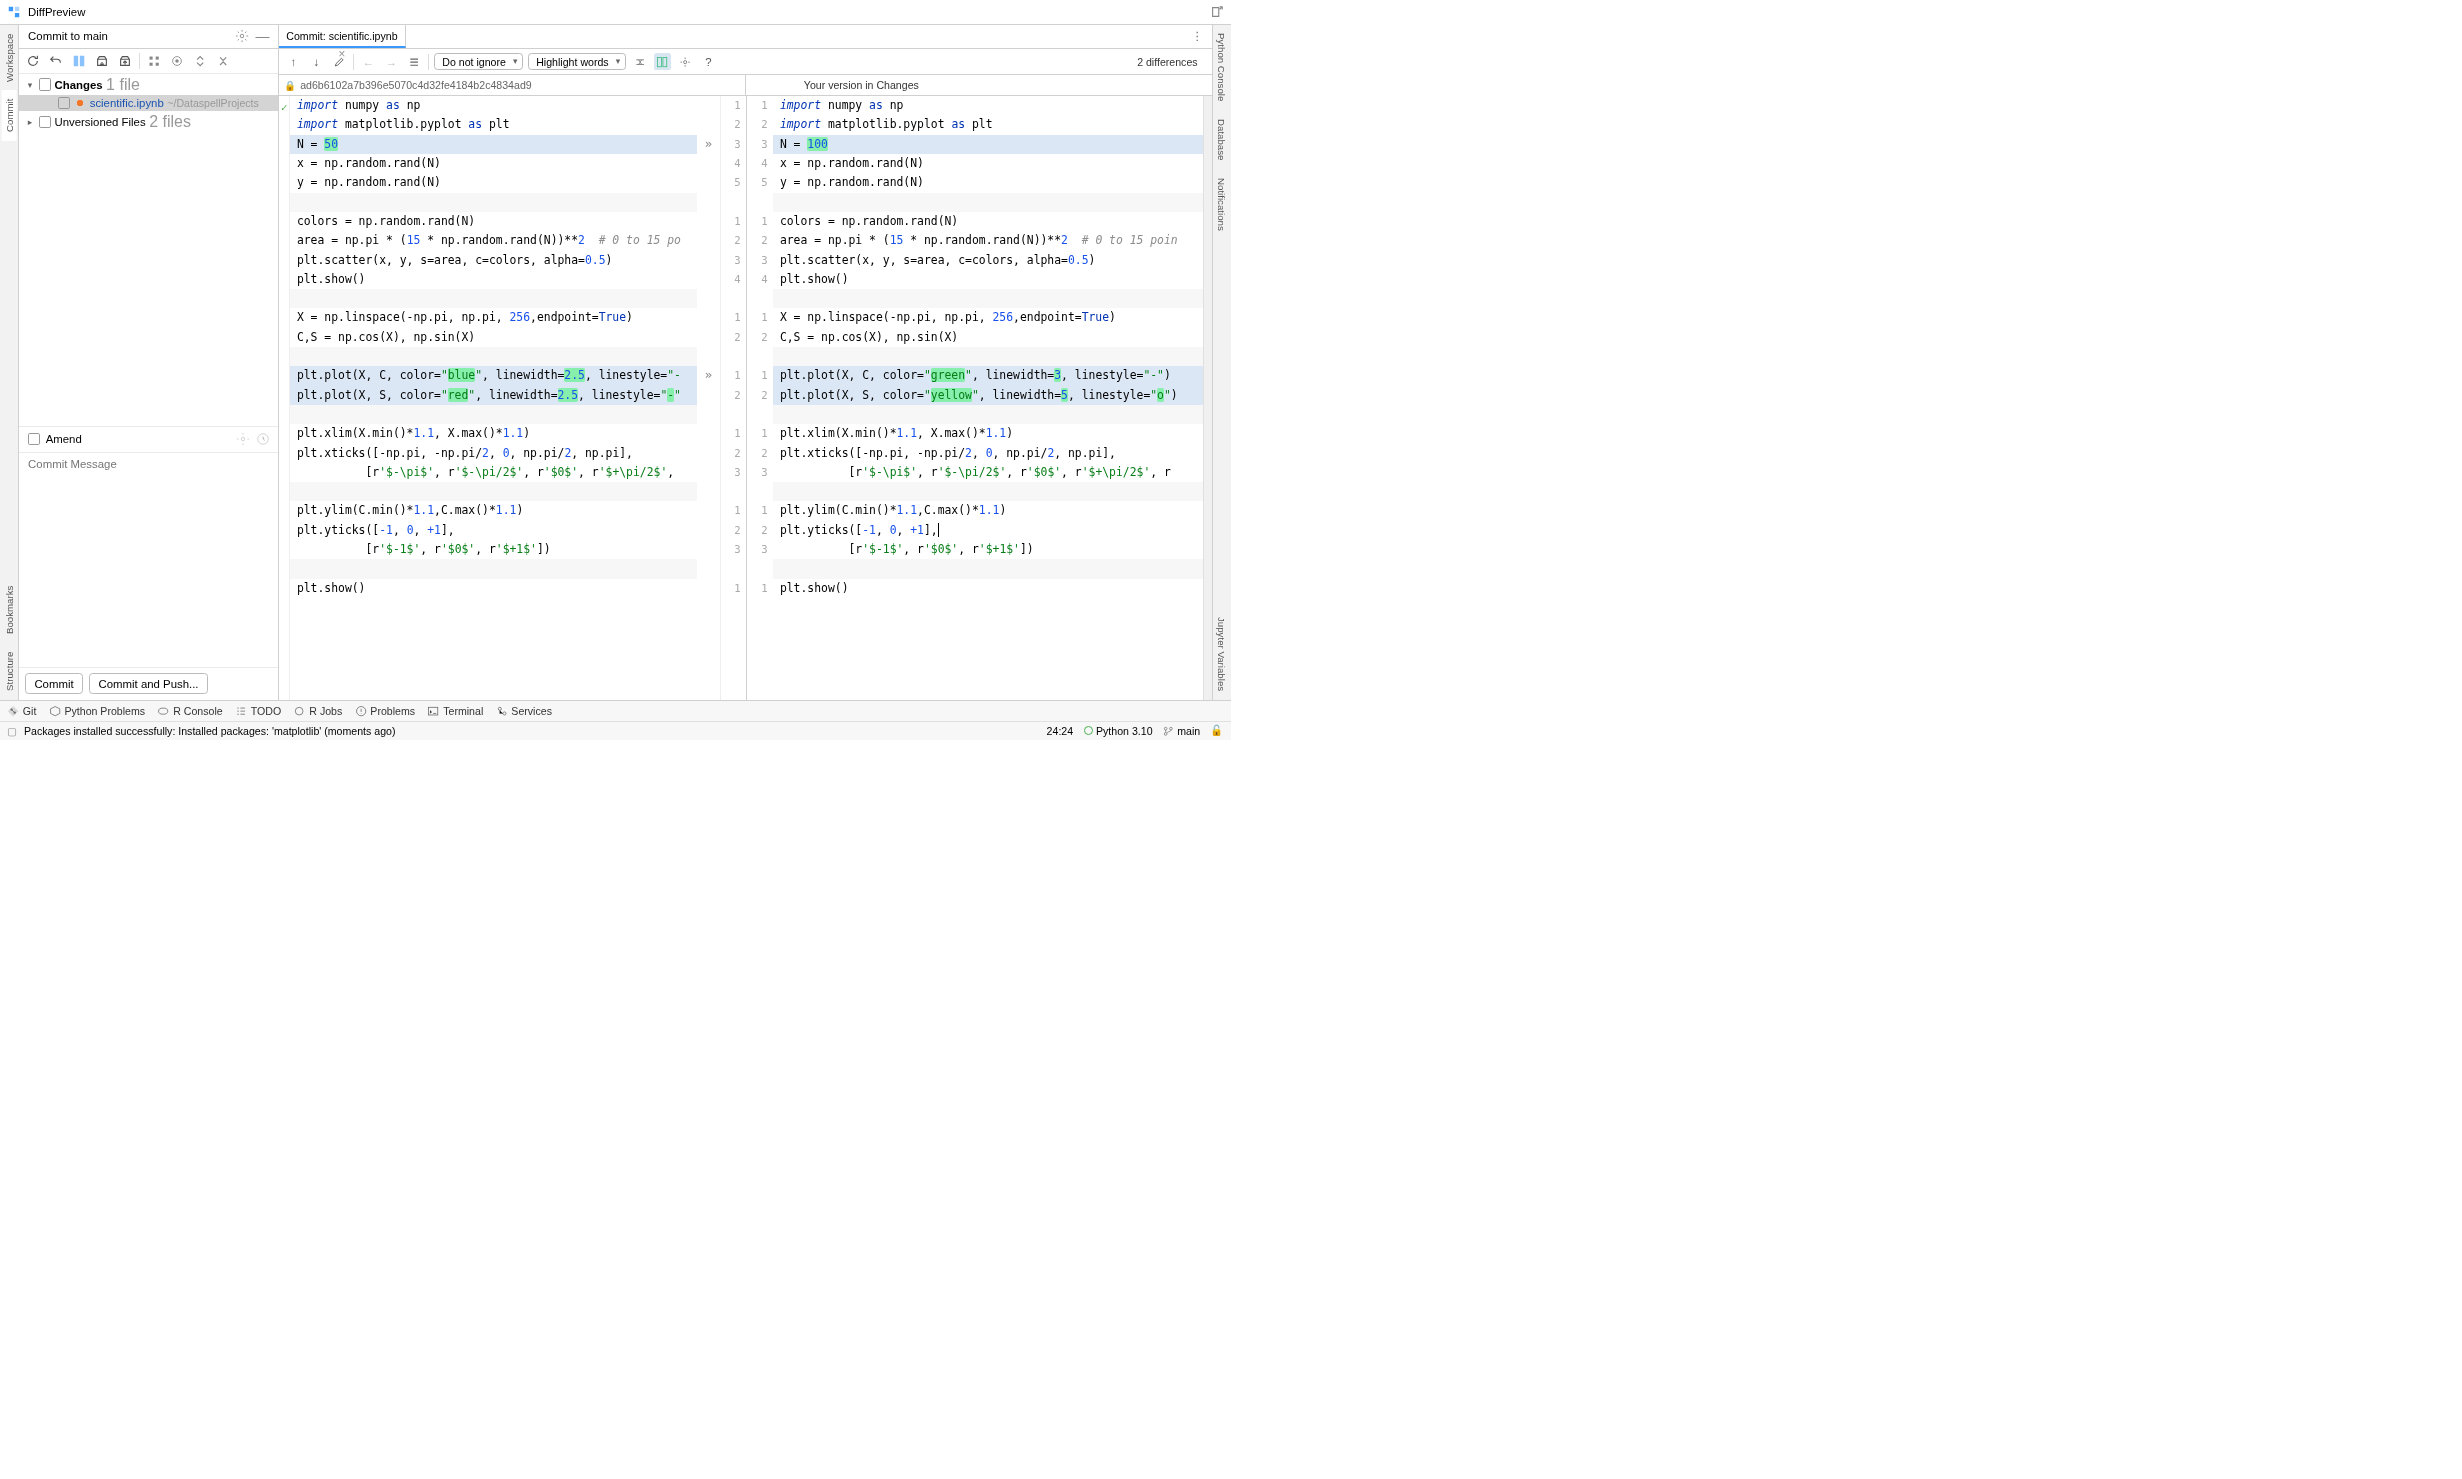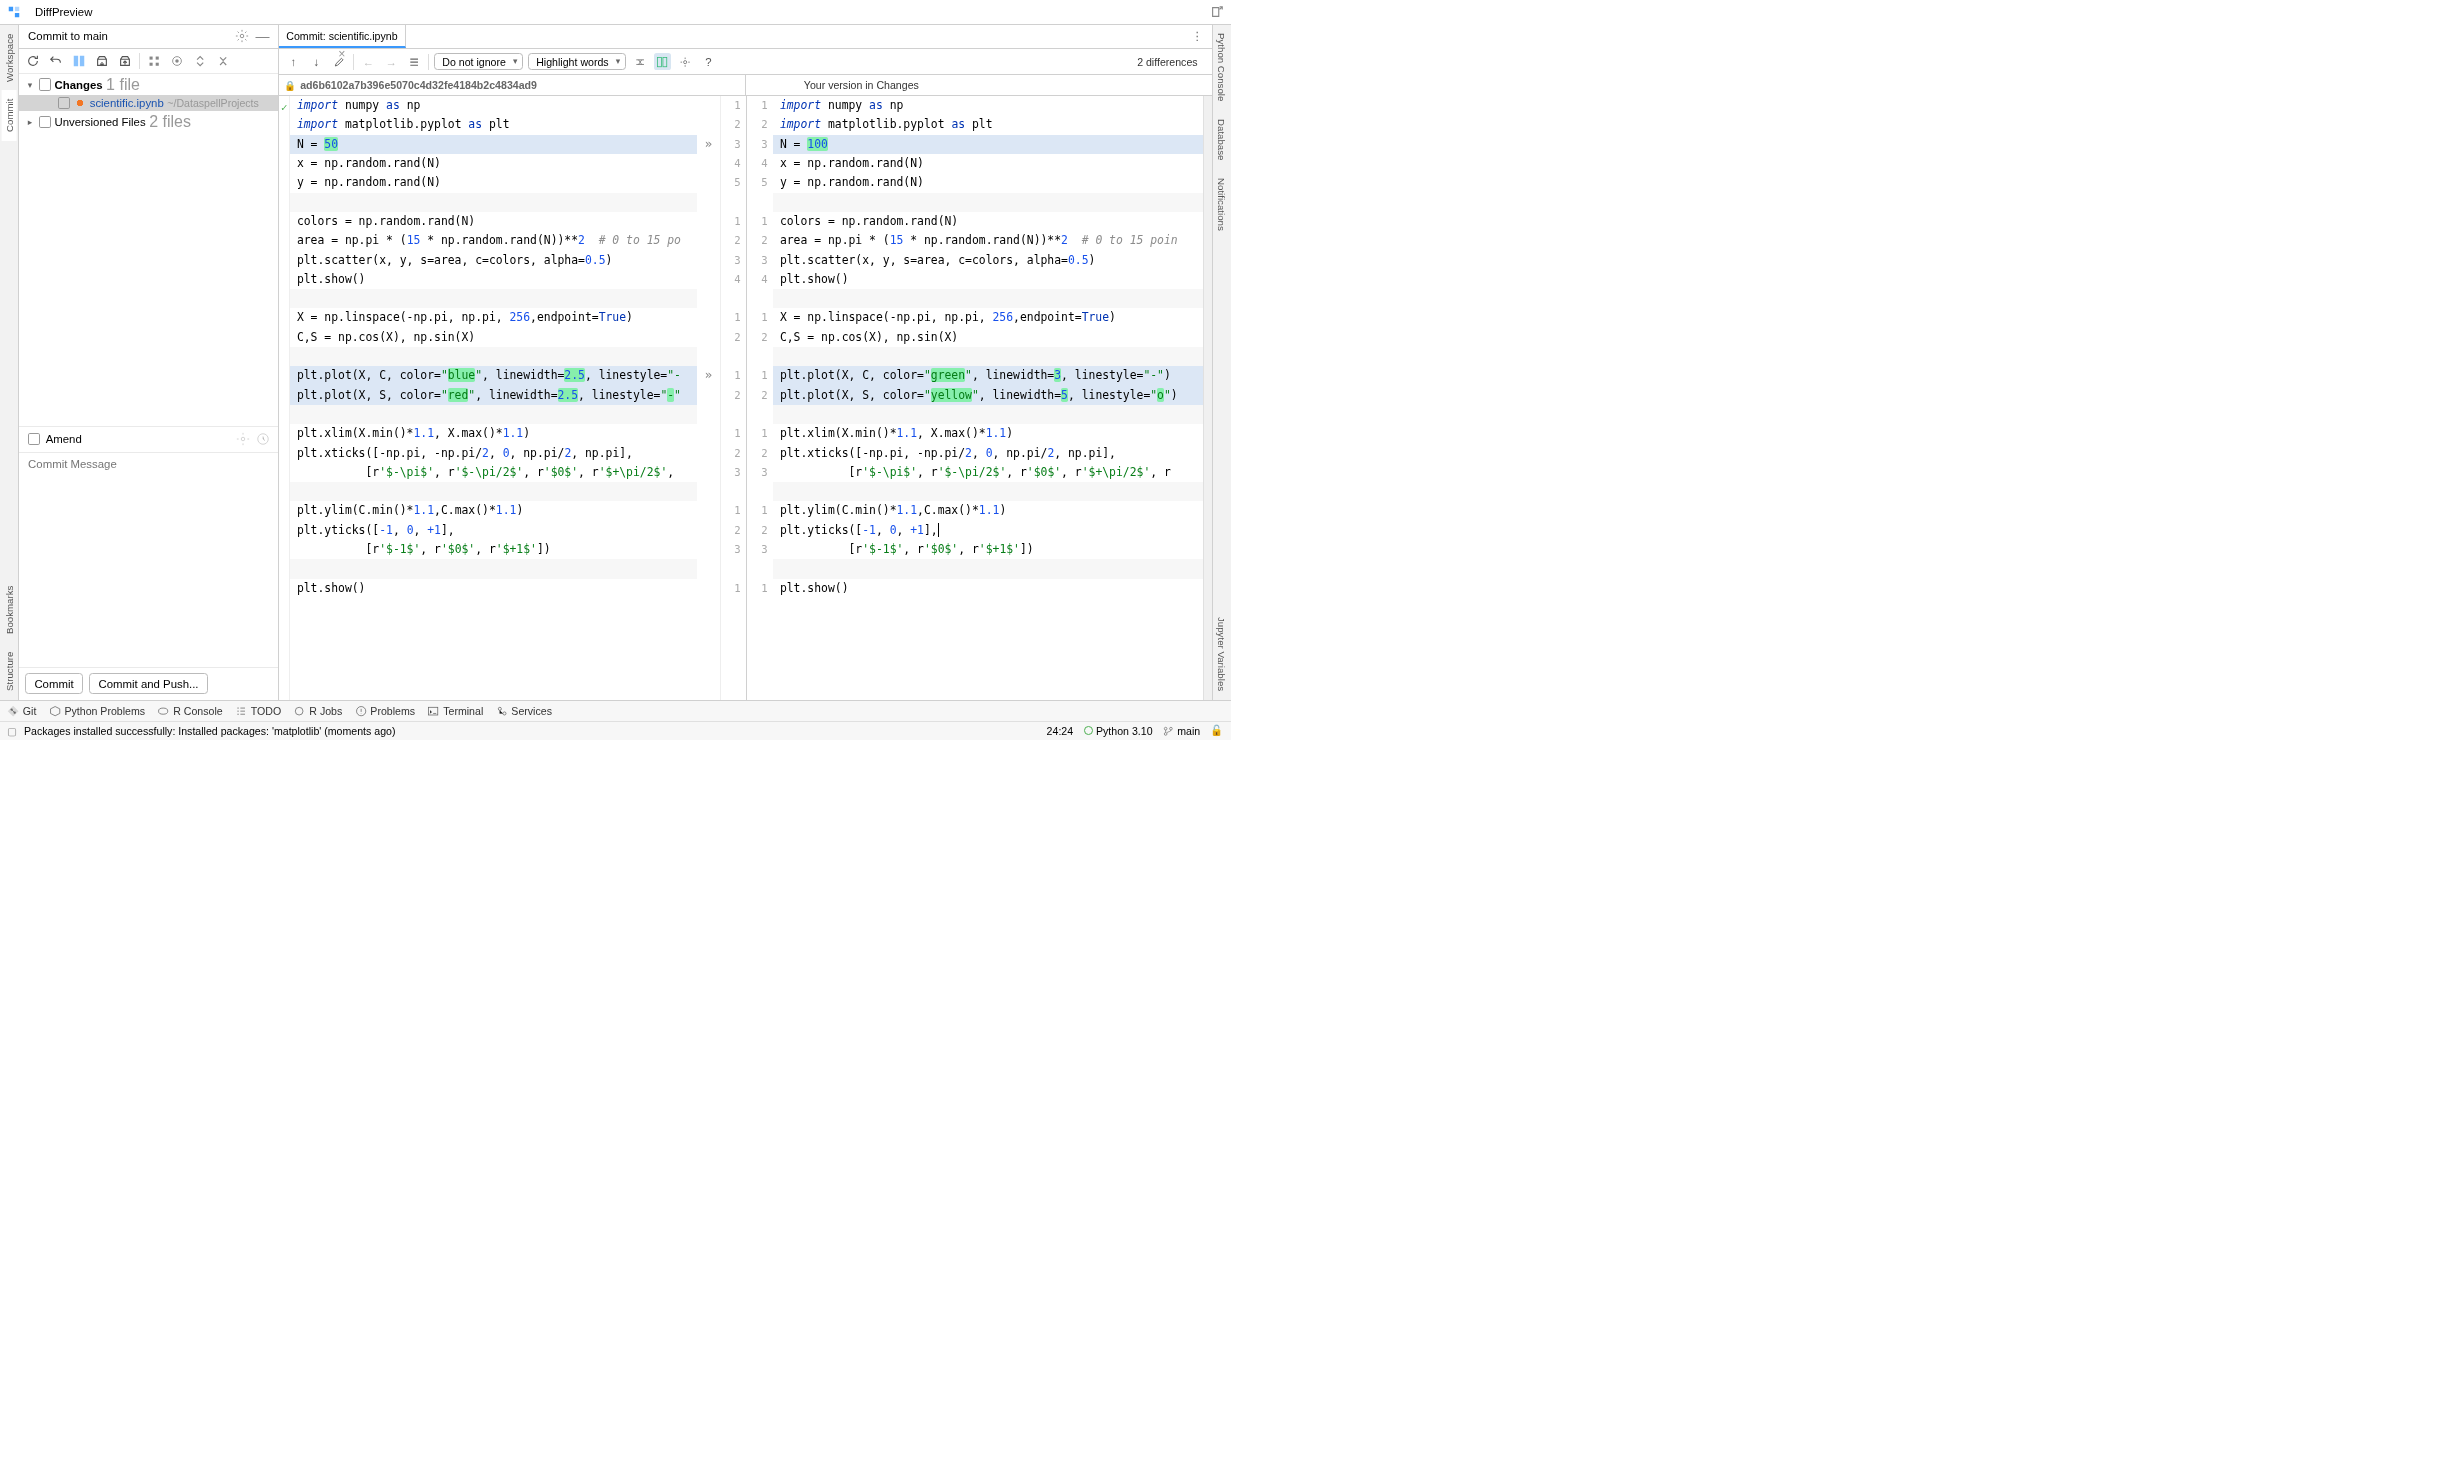--- a/index.html
+++ b/index.html
@@ -4,21 +4,21 @@
 <style>
 * { box-sizing: border-box; margin: 0; padding: 0; }
 body { font-family: -apple-system, "Segoe UI", sans-serif; font-size: 11.4px; color: #000; background: #fff; width: 1231px; height: 740px; overflow: hidden; }
 .window { display: flex; flex-direction: column; height: 100%; }
 .titlebar { height: 24.6px; background: #e8e8e8; display: flex; align-items: center; padding: 0 8.8px; border-bottom: 0.9px solid #d0d0d0; position: relative; }
 .traffic { display: flex; gap: 7px; }
 .traffic-dot { width: 10.6px; height: 10.6px; border-radius: 50%; }
 .red { background: #ff5f56; } .yellow { background: #ffbd2e; } .green { background: #27c93f; }
 .titlebar-title { position: absolute; left: 50%; transform: translateX(-50%); font-weight: 600; font-size: 11.4px; }
 .diffpreview-bar { height: 24.6px; display: flex; align-items: center; padding: 0 7px; border-bottom: 0.9px solid #d0d0d0; }
-.diffpreview-bar .label { font-size: 11.4px; display: flex; align-items: center; gap: 14px; }
+.diffpreview-bar .label { font-size: 11.4px; display: flex; align-items: center; gap: 7px; }
 .diffpreview-bar .spacer { flex: 1; }
 .icon-svg { width: 14px; height: 14px; }
 .main-row { flex: 1; display: flex; min-height: 0; }
 .vtab-col { width: 19.3px; background: #f2f2f2; border-right: 0.9px solid #d0d0d0; display: flex; flex-direction: column; align-items: center; }
 .vtab-col.right { border-right: none; border-left: 0.9px solid #d0d0d0; }
 .vtab { writing-mode: vertical-rl; transform: rotate(180deg); padding: 8.8px 1.8px; font-size: 9.7px; color: #555; cursor: pointer; display: flex; align-items: center; gap: 3.5px; }
 .vtab.active { background: #fff; }
 .vtab-col.right .vtab { transform: none; }
 .commit-panel { width: 260px; border-right: 0.9px solid #d0d0d0; display: flex; flex-direction: column; }
 .commit-header { height: 24.6px; display: flex; align-items: center; padding: 0 8.8px; border-bottom: 0.9px solid #d0d0d0; gap: 7px; }
@@ -43,21 +43,21 @@
 .editor-tabs { height: 24.6px; display: flex; align-items: center; border-bottom: 0.9px solid #d0d0d0; }
 .editor-tab { height: 100%; display: flex; align-items: center; padding: 0 7px; gap: 5.3px; border-right: 0.9px solid #d0d0d0; font-size: 10.6px; background: #fff; border-bottom: 2.6px solid #3b99fc; flex-direction: column; }
 .editor-tab .close-x { color: #999; font-size: 12.3px; cursor: pointer; }
 .editor-tabs .more { margin-left: auto; padding: 0 8.8px; color: #666; }
 .diff-toolbar { height: 26px; display: flex; align-items: center; padding: 0 5.3px; gap: 5.3px; border-bottom: 0.9px solid #d0d0d0; }
 .diff-toolbar .tb-btn.active { background: #d8e6f2; border-radius: 2.6px; }
 .select { border: 0.9px solid #bbb; border-radius: 3.5px; padding: 1.8px 16px 1.8px 7px; font-size: 10.6px; background: #fff; position: relative; cursor: pointer; }
 .select::after { content: "▾"; position: absolute; right: 4.4px; font-size: 8.8px; color: #666; }
 .diff-count { margin-left: auto; padding-right: 8.8px; font-size: 10.6px; color: #333; }
 .diff-headers { height: 21px; display: flex; border-bottom: 0.9px solid #d0d0d0; font-size: 10.6px; }
-.diff-header-left { width: 50%; display: flex; align-items: center; padding: 0 5.3px; border-right: 0.9px solid #d0d0d0; gap: 3.5px; color: #666; font-weight: bold; }
+.diff-header-left { width: 50%; display: flex; align-items: center; padding: 0 5.3px; border-right: 0.9px solid #d0d0d0; gap: 3.5px; color: #666; }
 .diff-header-right { flex: 1; display: flex; align-items: center; padding: 0 5.3px; color: #333; }
 .diff-body { flex: 1; display: flex; font-family: "Menlo", "Consolas", monospace; font-size: 11.4px; line-height: 19.3px; overflow: hidden; position: relative; }
 .gutter-marks { width: 10.6px; background: #fff; border-right: 0.9px solid #eee; }
 .diff-pane { flex: 1; overflow: hidden; display: flex; min-width: 0; }
 .diff-pane.left { border-right: 0.9px solid #d0d0d0; }
 .code-col { flex: 1; overflow: hidden; white-space: pre; min-width: 0; }
 .ln-col { width: 26px; color: #aaa; text-align: right; padding-right: 5.3px; font-size: 10.6px; background: #fff; }
 .ln-col.left-side { border-left: 0.9px solid #eee; }
 .code-line { height: 19.3px; padding-left: 7px; overflow: hidden; }
 .code-line.blank { background: #f7f7f7; }

